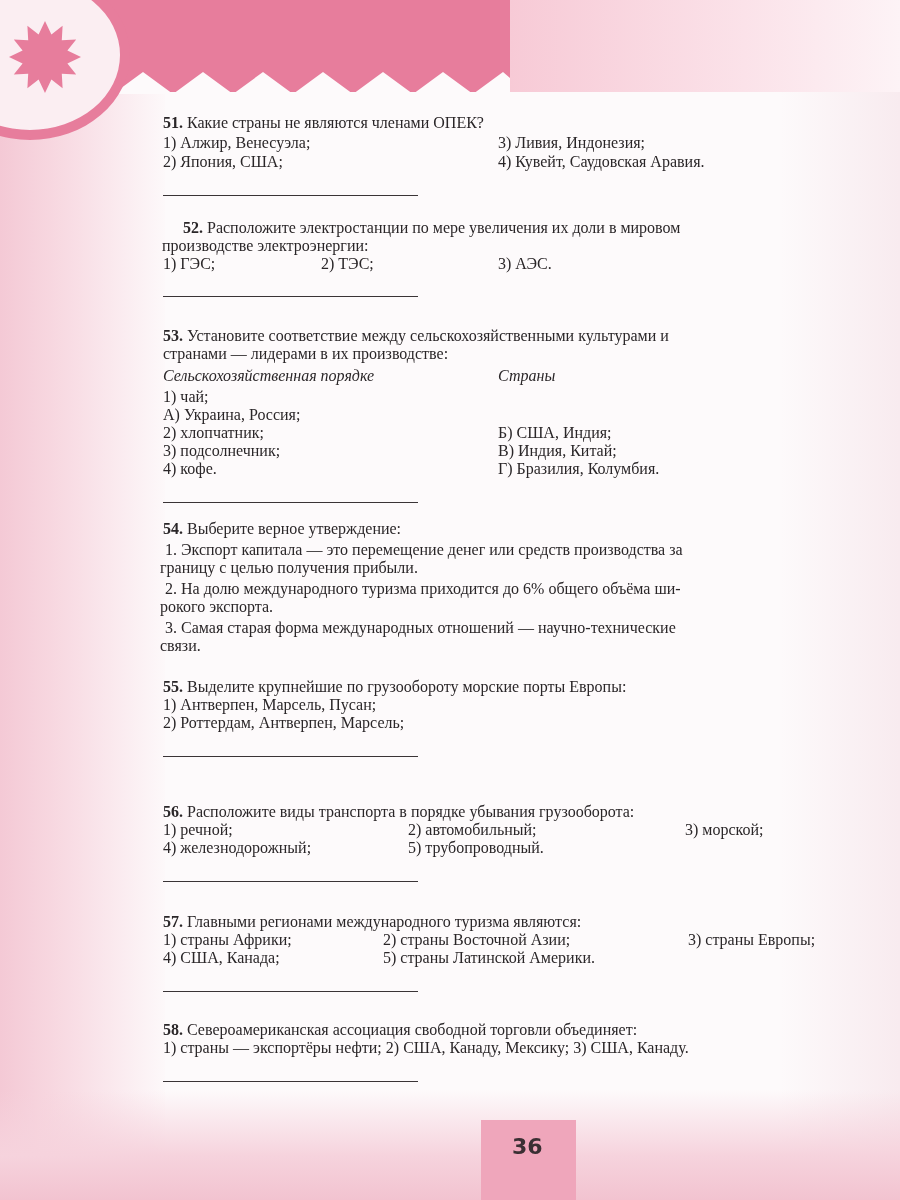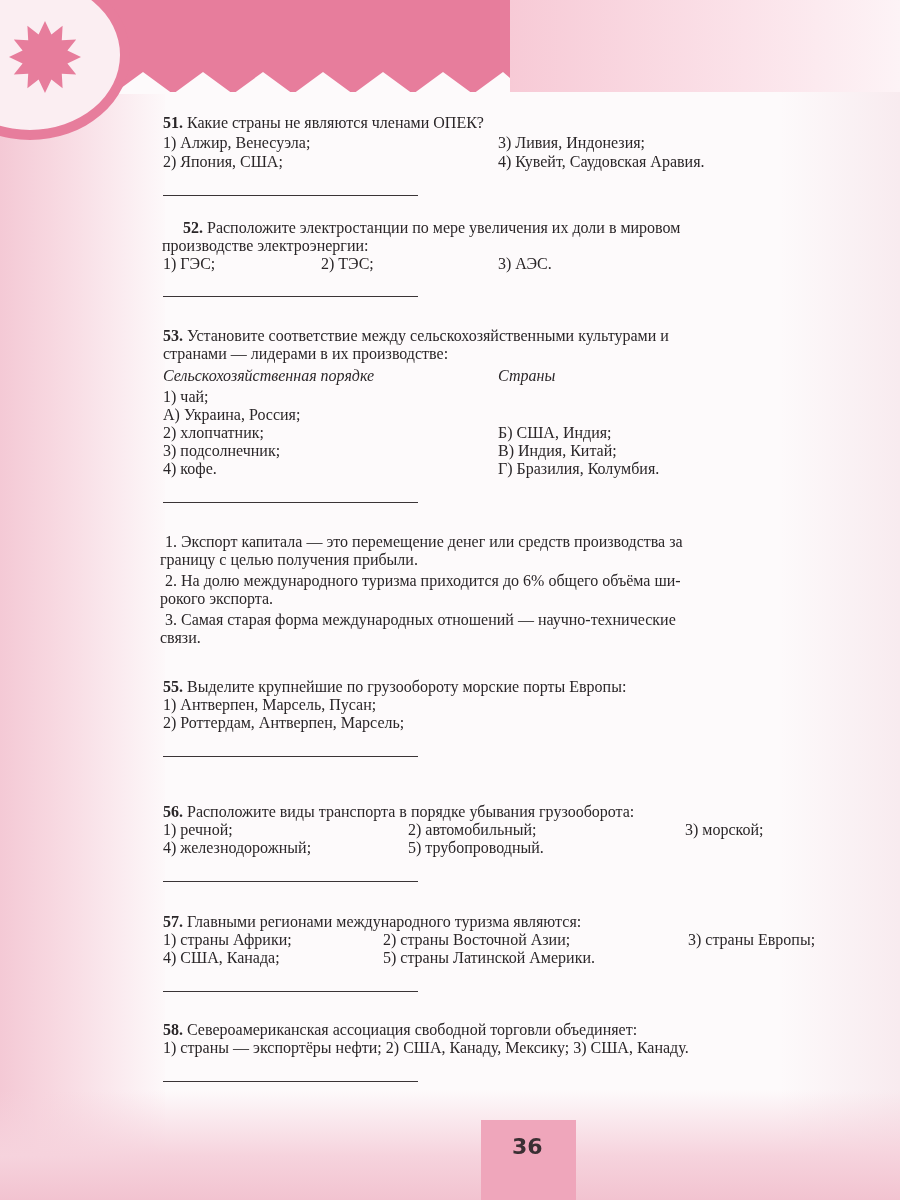--- a/index.html
+++ b/index.html
@@ -88,21 +88,22 @@
       <span>В) Индия, Китай;</span>
     </div>
   <div class="row">
       <span class="c2a">4) кофе.</span>
       <span>Г) Бразилия, Колумбия.</span>
     </div>
   <div class="answer-line" style="margin-top:24px;"></div>
 </div>
 
 <div class="blk" style="top:520px;">
-  <div style="margin-top:13px;">
+  <div><span class="qnum">54.</span> <span>Выберите верное утверждение:</span></div>
+  <div style="margin-top:3px;">
     <div style="padding-left:2px;"><span>1.</span> <span>Экспорт капитала — это перемещение денег или средств производства за</span></div>
     <div style="margin-left:-3px;">границу с целью получения прибыли.</div>
   </div>
   <div style="margin-top:3px;">
     <div style="padding-left:2px;"><span>2.</span> <span>На долю международного туризма приходится до 6% общего объёма ши-</span></div>
     <div style="margin-left:-3px;">рокого экспорта.</div>
   </div>
   <div style="margin-top:3px;">
     <div style="padding-left:2px;"><span>3.</span> <span>Самая старая форма международных отношений — научно-технические</span></div>
     <div style="margin-left:-3px;">связи.</div>

